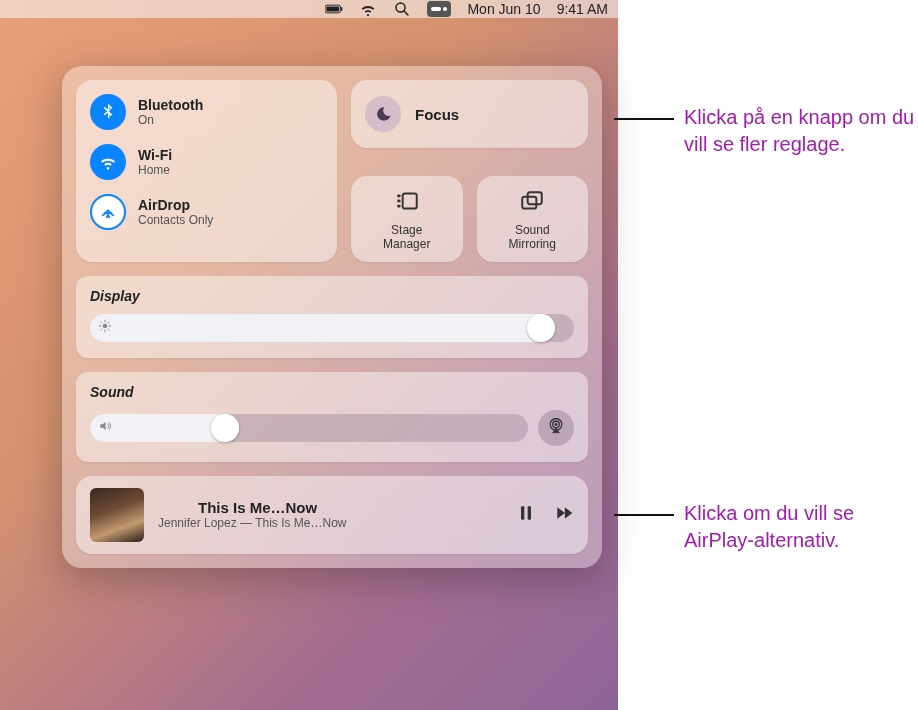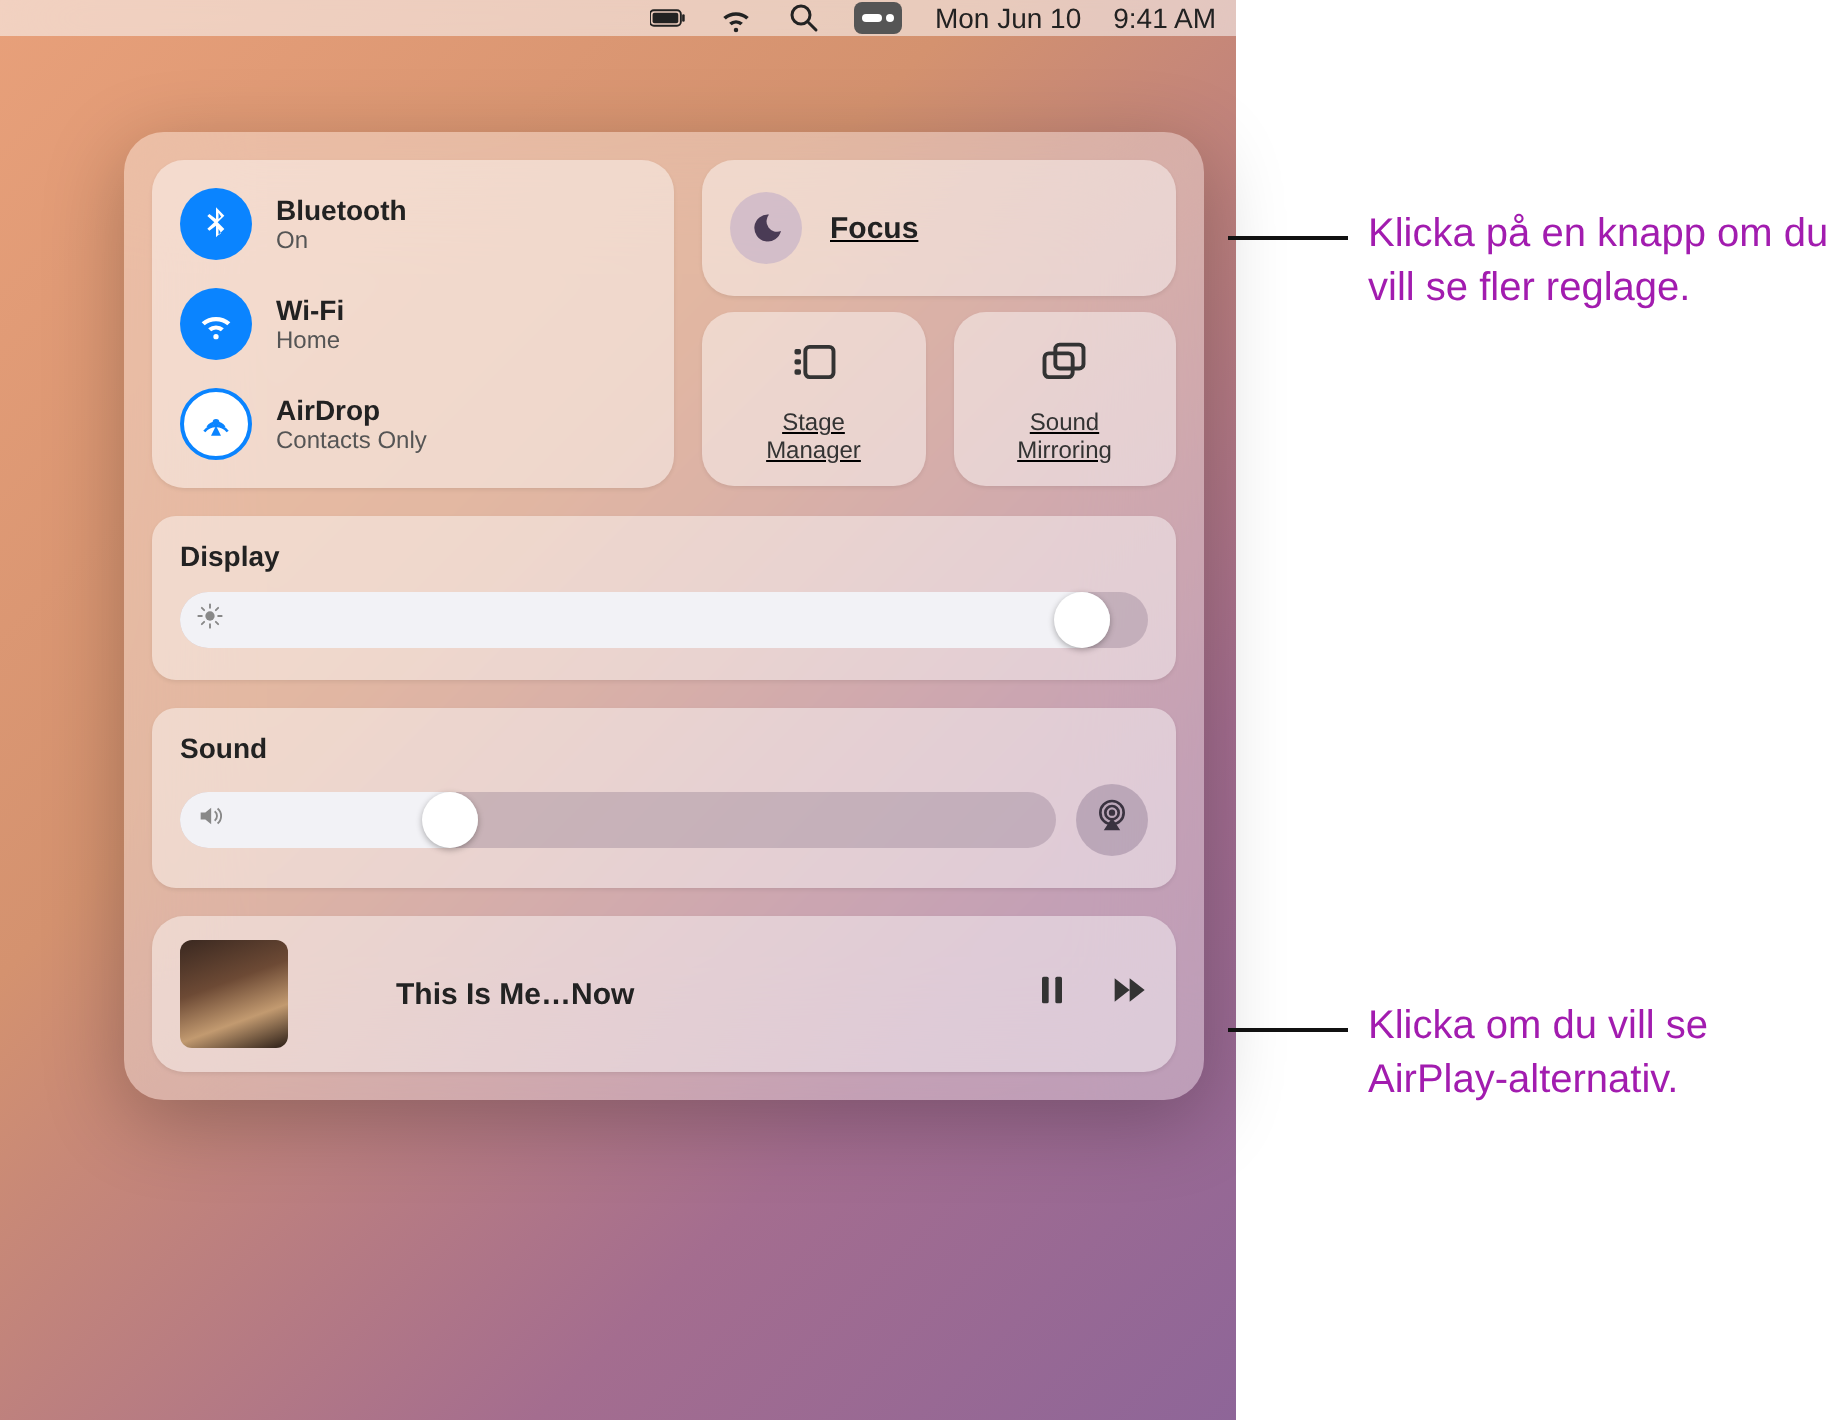--- a/index.html
+++ b/index.html
@@ -69,21 +69,21 @@
   .conn-icon{
     width:36px;height:36px;border-radius:50%;
     background:#0a84ff; display:flex;align-items:center;justify-content:center;
     flex-shrink:0;
   }
   .conn-icon svg{ width:20px;height:20px;fill:#fff;}
   .conn-icon.airdrop{background:#fff;border:2px solid #0a84ff;}
   .conn-icon.airdrop svg{fill:#0a84ff;}
   .conn-text .title{ font-size:14px; font-weight:600; color:#222;}
   .conn-text .sub{ font-size:12px; color:#555;}
-  .right-col{ flex:1; display:flex; flex-direction:column; gap:8px;text-decoration:underline;}
+  .right-col{ flex:1; display:flex; flex-direction:column; gap:28px;}
   .focus-card{
     background: rgba(255,255,255,0.45);
     border-radius: 16px;
     padding: 16px 14px;
     display:flex; align-items:center; gap:14px;
     box-shadow: 0 1px 2px rgba(0,0,0,0.08);
   }
   .focus-icon{
     width:36px;height:36px;border-radius:50%;
     background: rgba(200,180,200,0.7);
@@ -101,20 +101,21 @@
     box-shadow: 0 1px 2px rgba(0,0,0,0.08);
   }
   .sq-card svg{width:26px;height:26px;fill:#333;}
   .sq-card .lbl{font-size:12px;color:#333;text-align:center;line-height:1.15;}
 
   .slider-card{
     background: rgba(255,255,255,0.45);
     border-radius:12px;
     padding: 12px 14px 16px;
     box-shadow: 0 1px 2px rgba(0,0,0,0.08);
+    font-style: italic;
   }
   .slider-title{font-size:14px;font-weight:600;color:#222;margin-bottom:10px;}
   .slider-row{display:flex;align-items:center;gap:10px;}
   .slider-track{
     position:relative;
     flex:1;
     height:28px;
     border-radius:14px;
     background: rgba(140,120,140,0.35);
   }
@@ -336,20 +337,21 @@
             </svg>
         </span>
       </div>
     </div>
   </div>
 
   <div class="now-playing">
     <div class="album"></div>
     <div class="np-text">
       <div class="np-title">This Is Me…Now</div>
+      <div class="np-sub">Jennifer Lopez — This Is Me…Now</div>
     </div>
     <div class="np-ctrl">
       <span>
         <svg viewBox="0 0 24 24">
             <rect x="6" y="4" width="4" height="16" rx="1"></rect>
             <rect x="14" y="4" width="4" height="16" rx="1"></rect>
           </svg>
       </span>
       <span>
         <svg viewBox="0 0 24 24">

